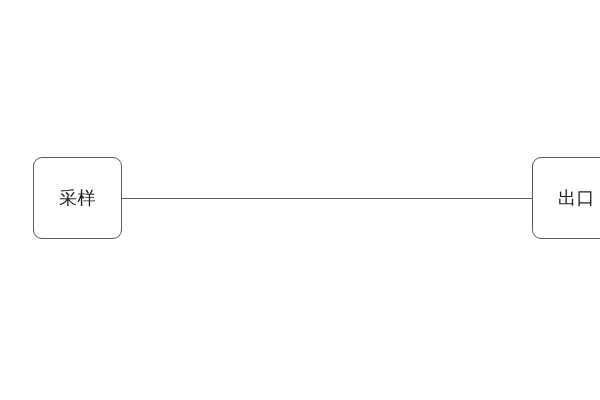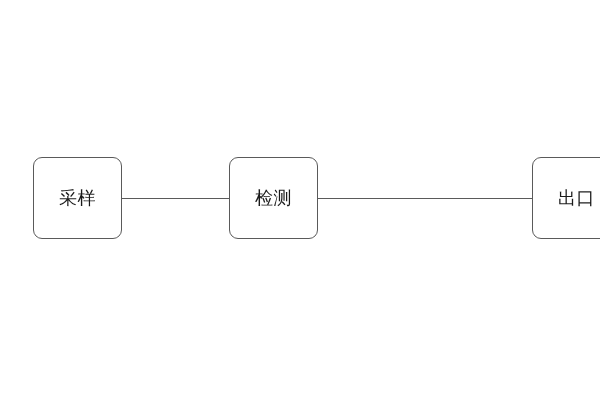--- a/index.html
+++ b/index.html
@@ -73,23 +73,20 @@
 <div id="diagram-canvas">
 
   <div class="flow-row">
 
     <div class="node">
       <span class="node-label">采样</span>
     </div>
 
     <div class="connector"></div>
 
-    <div class="node">
-      <span class="node-label">检测</span>
-    </div>
 
     <div class="connector"></div>
 
 
     <div class="connector"></div>
 
     <div class="node">
       <span class="node-label">出口</span>
     </div>
 

